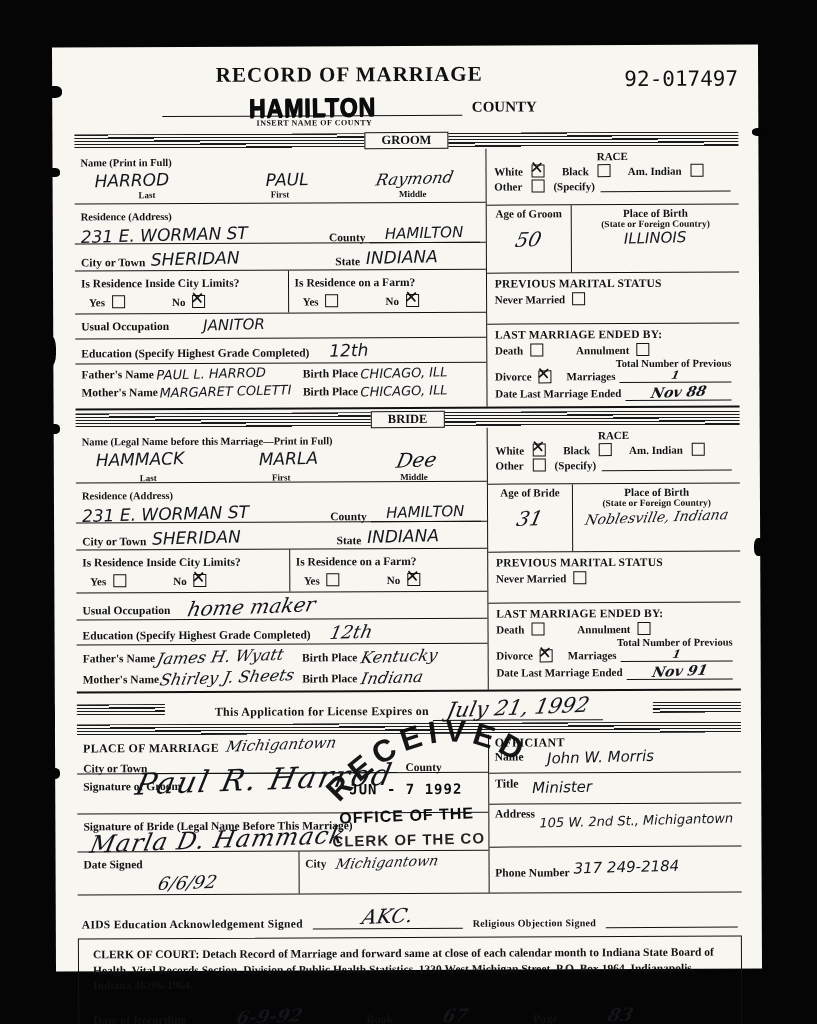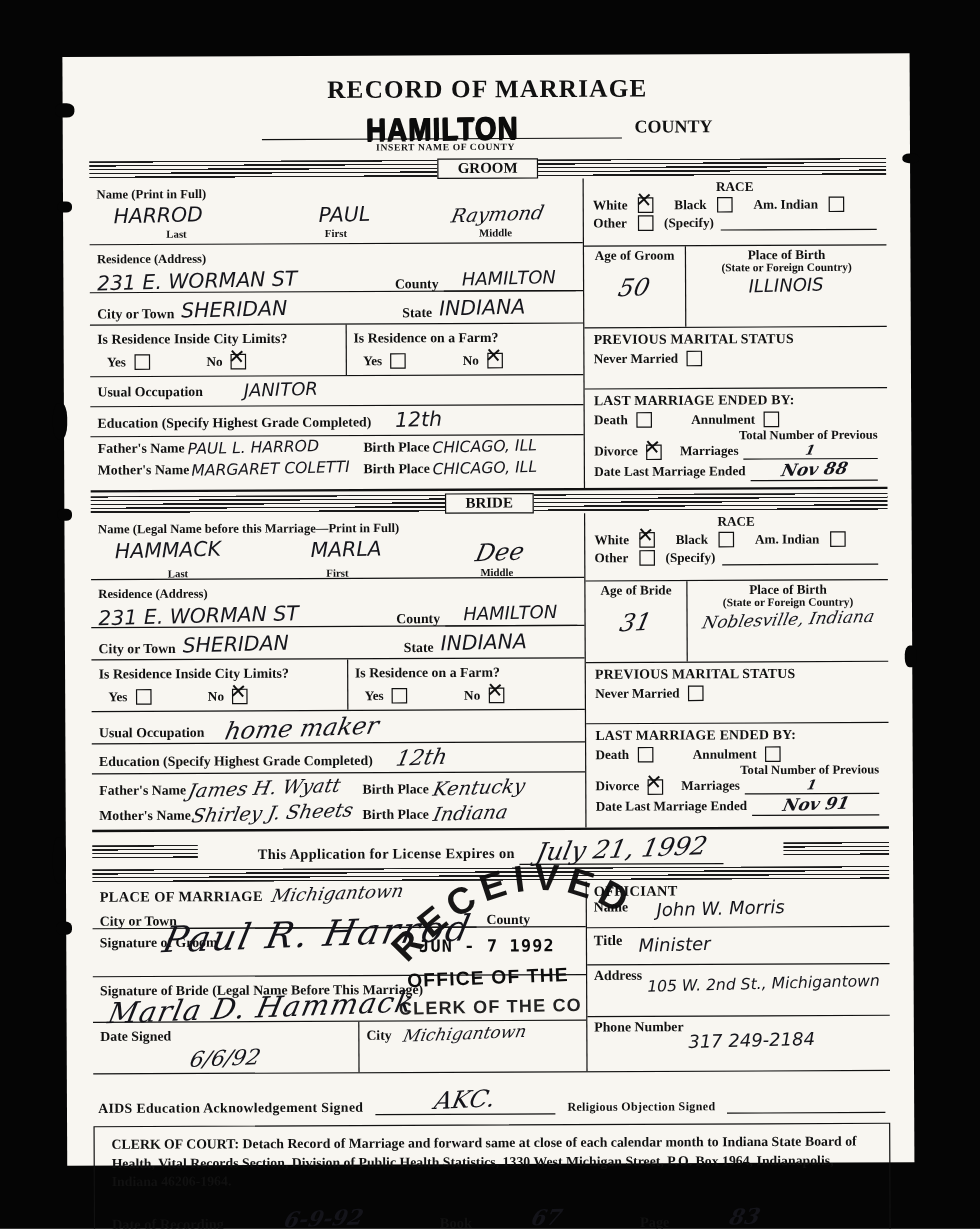--- a/index.html
+++ b/index.html
@@ -119,20 +119,21 @@
     <div class="titleblock">
       <div class="doc-title">RECORD OF MARRIAGE</div>
       <div class="countyrow">
         <div class="countyline">
           <span class="stamp stamp-county-top">HAMILTON</span>
         </div>
         <span class="county-lbl">COUNTY</span>
       </div>
       <div class="county-hint" style="margin-right:70px;">INSERT NAME OF COUNTY</div>
     </div>
+    <div class="certnum">92-017497</div>
   </div>
 
   <div class="band">
     <span class="chip">GROOM</span>
   </div>
 
   <div class="twocol">
     <div class="lcol">
       <div class="row bb" style="height:54px;">
         <span class="lbl">Name (Print in Full)</span>
@@ -461,21 +462,21 @@
       </div>
       <div class="offrow bb" style="height:28px;">
         <span class="lbl" style="font-size:12px;">Title</span>
         <span class="hw" style="margin-left:10px;margin-top:4px;">Minister</span>
       </div>
       <div class="offrow bb" style="height:40px;">
         <span class="lbl" style="font-size:11.5px;">Address</span>
         <span class="hw" style="font-size:13px;margin-top:8px;">105 W. 2nd St., Michigantown</span>
       </div>
       <div class="offrow" style="height:40px;">
-        <span class="lbl" style="font-size:11.5px;">Phone Number</span>
+        <span class="lbl" style="font-size:11.5px;margin-top:16px;">Phone Number</span>
         <span class="hw" style="margin-top:10px;">317 249-2184</span>
       </div>
     </div>
   </div>
 
   <div style="display:flex;align-items:flex-end;margin-top:10px;padding:0 4px;">
     <span class="lbl-lg" style="font-size:11.5px;">AIDS Education Acknowledgement Signed</span>
     <span class="ul" style="width:150px;text-align:center;margin:0 10px;"><span class="script" style="font-size:20px;">AKC.</span></span>
     <span class="lbl-lg" style="font-size:10px;">Religious Objection Signed</span>
     <span class="ul" style="flex:1;height:13px;margin-left:10px;"></span>

